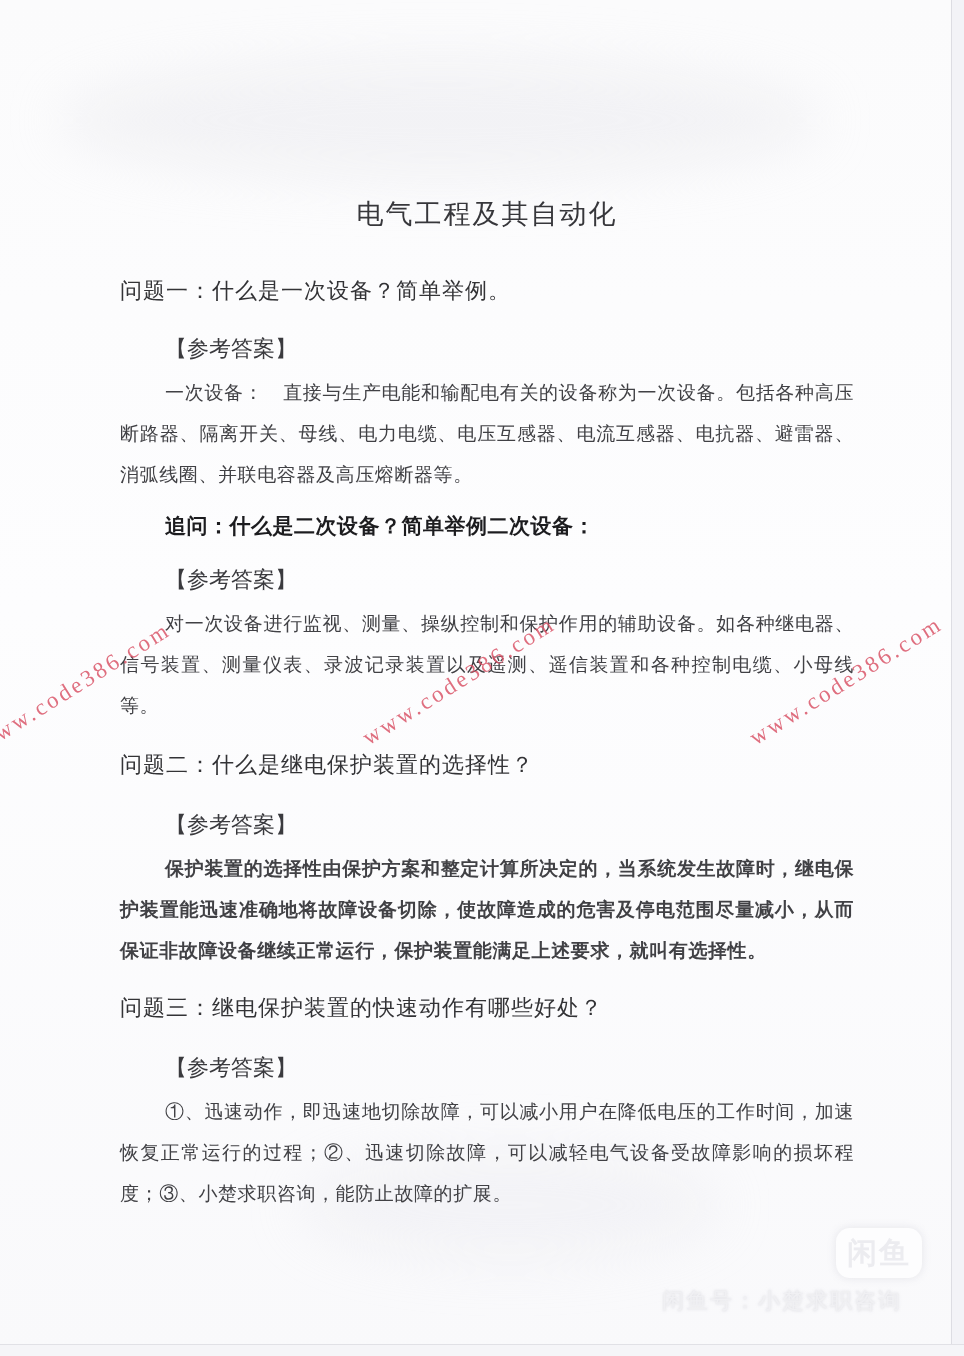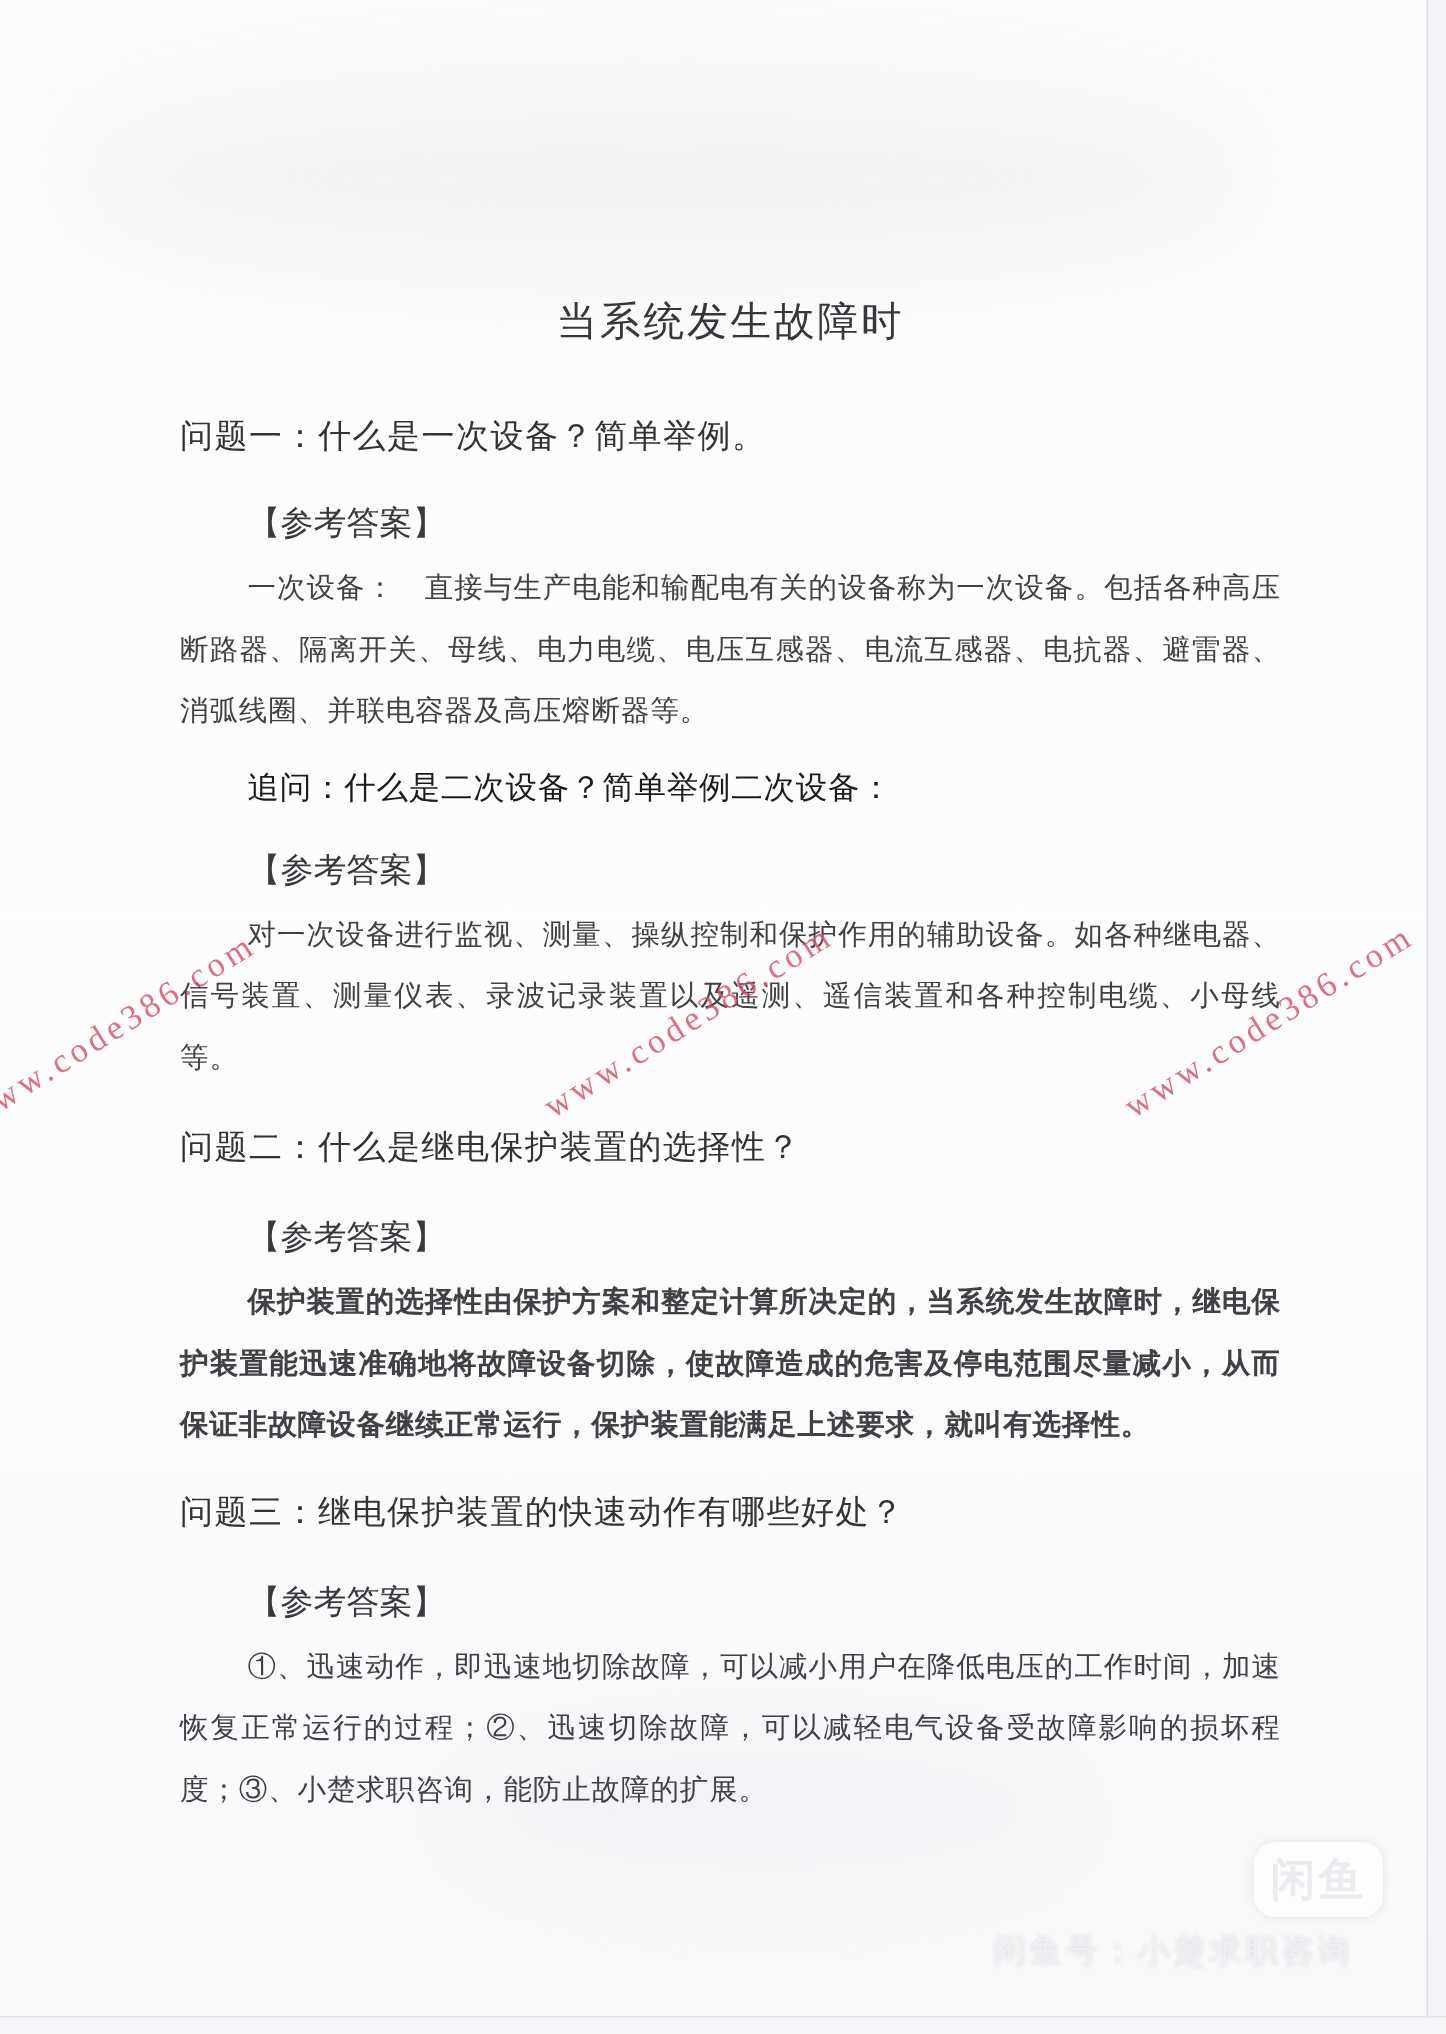--- a/index.html
+++ b/index.html
@@ -23,21 +23,21 @@
     text-align:center;font-size:27px;line-height:36px;letter-spacing:2px;
     color:#37373b;margin:0 0 44px 0;font-weight:normal;
   }
   .question{
     font-size:22px;line-height:30px;color:#333336;margin:0 0 30px 0;
     font-weight:normal;letter-spacing:1px;
   }
   .question.q2{margin-bottom:32px;}
   .followup{
     font-family:"Liberation Sans","DejaVu Sans",sans-serif;
-    font-size:21px;line-height:30px;color:#1c1c1f;font-weight:normal;
+    font-size:21px;line-height:30px;color:#1c1c1f;font-weight:bold;
     margin:0 0 26px 0;padding-left:45px;letter-spacing:0.5px;
   }
   .answer-label{
     font-size:22px;line-height:26px;color:#3a3a3e;margin:0 0 10px 0;padding-left:45px;
   }
   .para{
     font-size:19px;line-height:41px;margin:0 0 16px 0;
     text-align:justify;text-indent:45px;letter-spacing:0.6px;color:#414145;
   }
   .para.p2{margin-bottom:24px;}
@@ -77,21 +77,21 @@
 <div class="page">
 
   <div class="blotch b1"></div>
   <div class="blotch b2"></div>
   <div class="edge-right-strip"></div>
   <div class="edge-right"></div>
   <div class="edge-bottom-strip"></div>
   <div class="edge-bottom"></div>
 
   <div class="content">
-    <h1 class="doc-title">当系统发生故障时</h1>
+    <h1 class="doc-title">电气工程及其自动化</h1>
 
     <h2 class="question">问题一：什么是一次设备？简单举例。</h2>
     <div class="answer-label">【参考答案】</div>
     <p class="para">一次设备：　直接与生产电能和输配电有关的设备称为一次设备。包括各种高压断路器、隔离开关、母线、电力电缆、电压互感器、电流互感器、电抗器、避雷器、消弧线圈、并联电容器及高压熔断器等。</p>
 
     <h2 class="followup">追问：什么是二次设备？简单举例二次设备：</h2>
     <div class="answer-label">【参考答案】</div>
     <p class="para p2">对一次设备进行监视、测量、操纵控制和保护作用的辅助设备。如各种继电器、信号装置、测量仪表、录波记录装置以及遥测、遥信装置和各种控制电缆、小母线等。</p>
 
     <h2 class="question q2">问题二：什么是继电保护装置的选择性？</h2>

